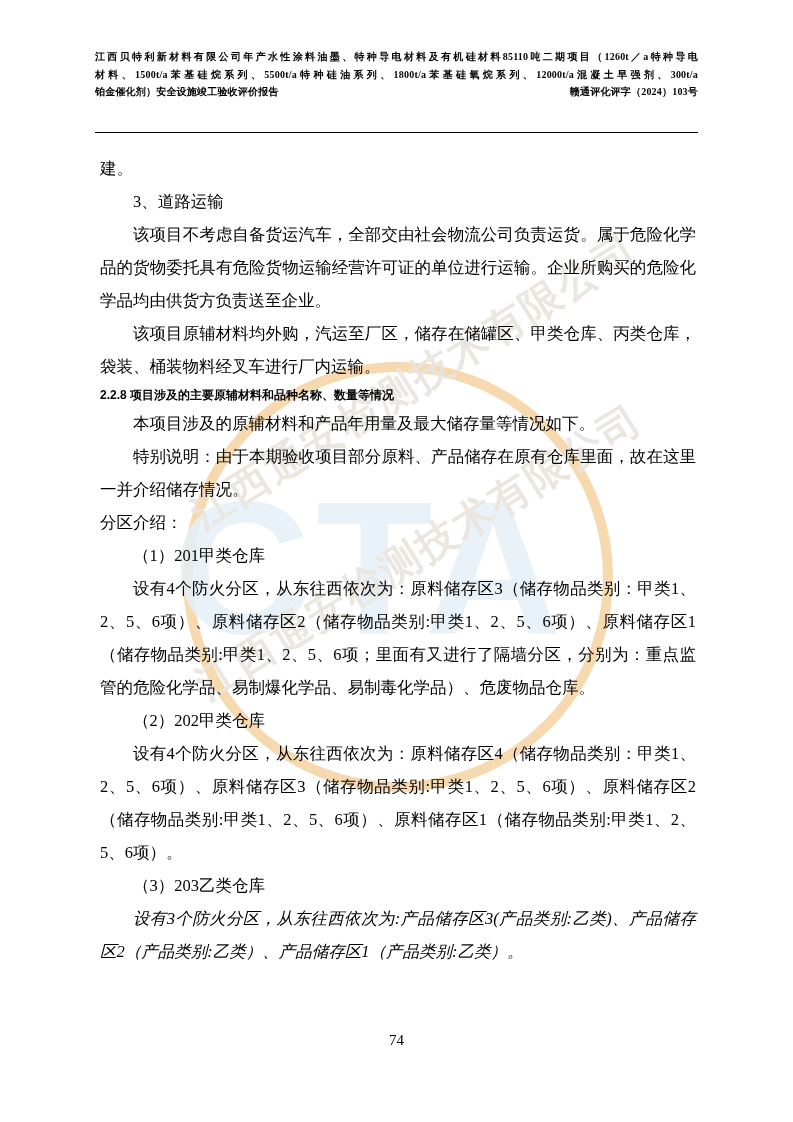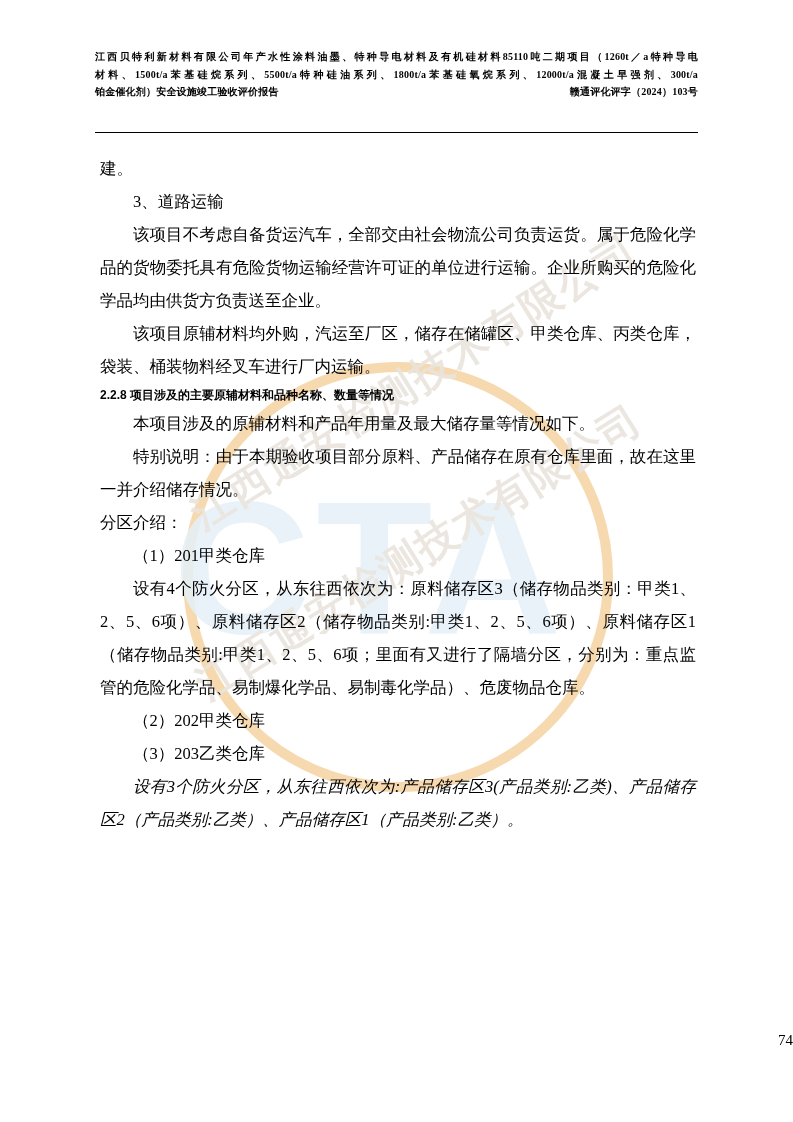--- a/index.html
+++ b/index.html
@@ -132,21 +132,21 @@
     font-family: "Liberation Sans", sans-serif;
     font-size: 12px;
   }
   .italic { font-style: italic; }
 
   .page-number {
     position: absolute;
     left: 0;
     width: 793px;
     top: 1032px;
-    text-align: right;
+    text-align: center;
     font-size: 15px;
     font-family: "Liberation Serif", serif;
   }
 </style>
 </head>
 <body>
 
 <div class="page">
 
   <div class="header">
@@ -173,18 +173,19 @@
     <p class="indent2">3、道路运输</p>
     <p class="indent2">该项目不考虑自备货运汽车，全部交由社会物流公司负责运货。属于危险化学品的货物委托具有危险货物运输经营许可证的单位进行运输。企业所购买的危险化学品均由供货方负责送至企业。</p>
     <p class="indent2">该项目原辅材料均外购，汽运至厂区，储存在储罐区、甲类仓库、丙类仓库，袋装、桶装物料经叉车进行厂内运输。</p>
     <p class="heading">2.2.8 项目涉及的主要原辅材料和品种名称、数量等情况</p>
     <p class="indent2">本项目涉及的原辅材料和产品年用量及最大储存量等情况如下。</p>
     <p class="indent2">特别说明：由于本期验收项目部分原料、产品储存在原有仓库里面，故在这里一并介绍储存情况。</p>
     <p>分区介绍：</p>
     <p class="indent2">（1）201甲类仓库</p>
     <p class="indent2">设有4个防火分区，从东往西依次为：原料储存区3（储存物品类别：甲类1、2、5、6项）、原料储存区2（储存物品类别:甲类1、2、5、6项）、原料储存区1（储存物品类别:甲类1、2、5、6项；里面有又进行了隔墙分区，分别为：重点监管的危险化学品、易制爆化学品、易制毒化学品）、危废物品仓库。</p>
     <p class="indent2">（2）202甲类仓库</p>
+    <p class="indent2">设有4个防火分区，从东往西依次为：原料储存区4（储存物品类别：甲类1、2、5、6项）、原料储存区3（储存物品类别:甲类1、2、5、6项）、原料储存区2（储存物品类别:甲类1、2、5、6项）、原料储存区1（储存物品类别:甲类1、2、5、6项）。</p>
     <p class="indent2">（3）203乙类仓库</p>
     <p class="indent2 italic">设有3个防火分区，从东往西依次为:产品储存区3(产品类别:乙类)、产品储存区2（产品类别:乙类）、产品储存区1（产品类别:乙类）。</p>
   </div>
 
   <div class="page-number">74</div>
 </div>
 
 </body></html>

